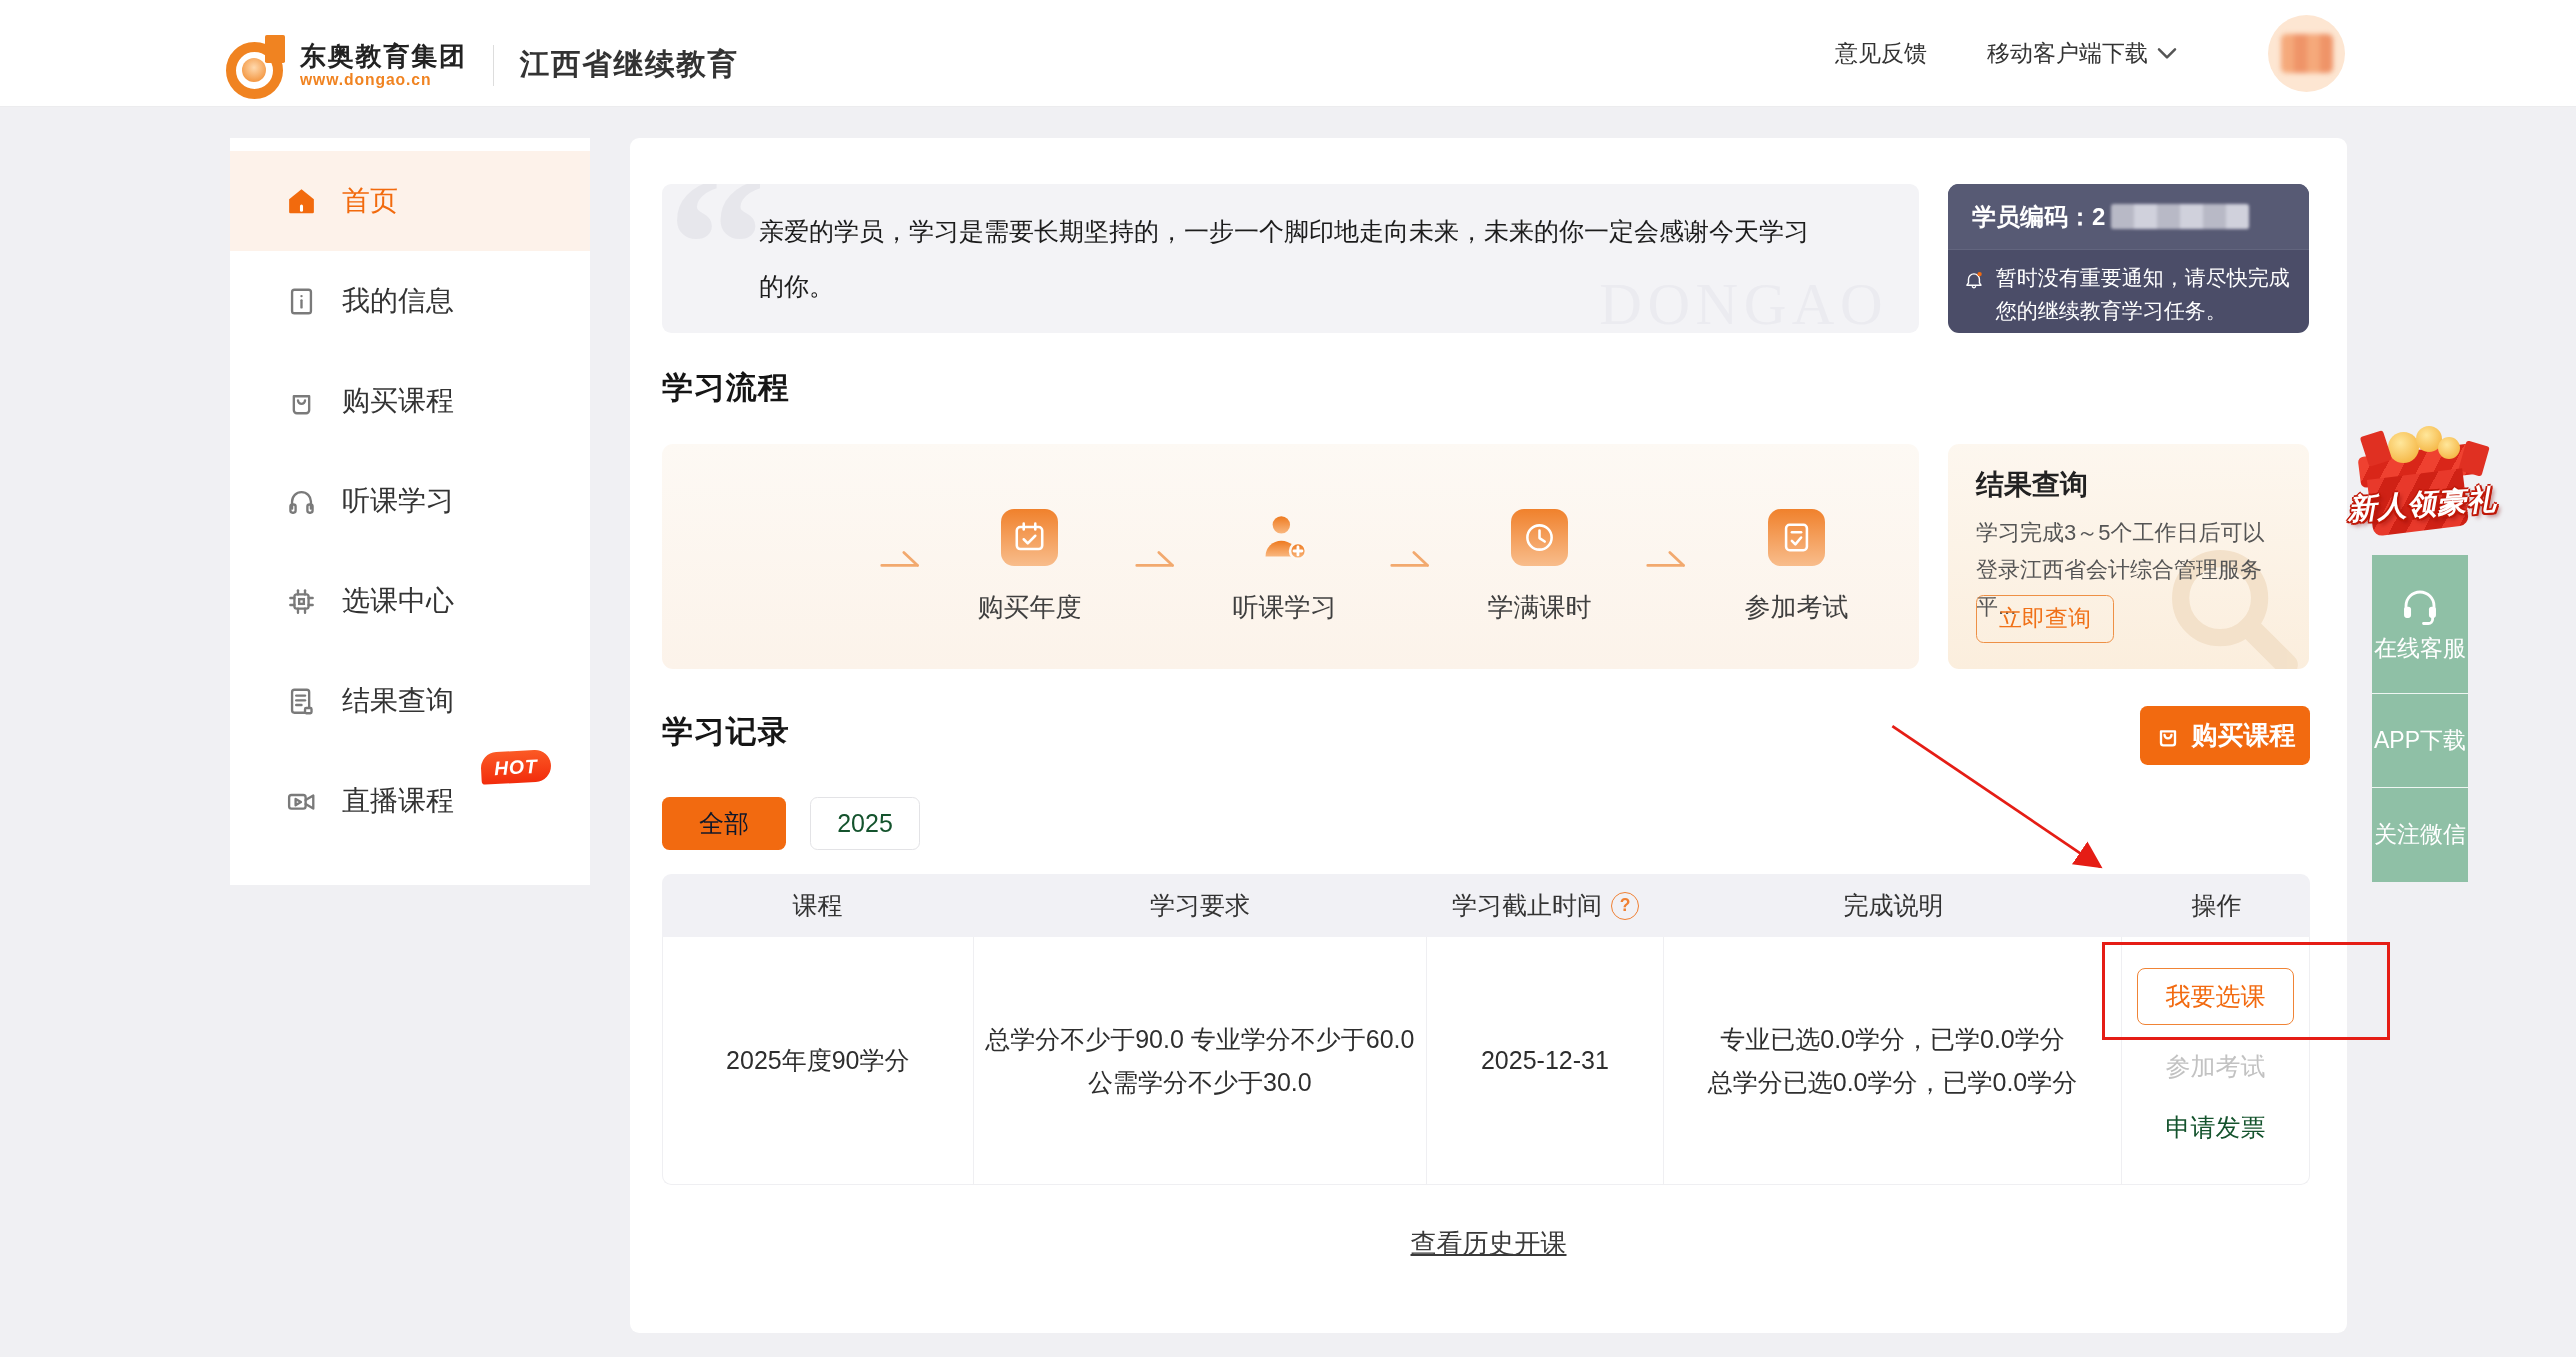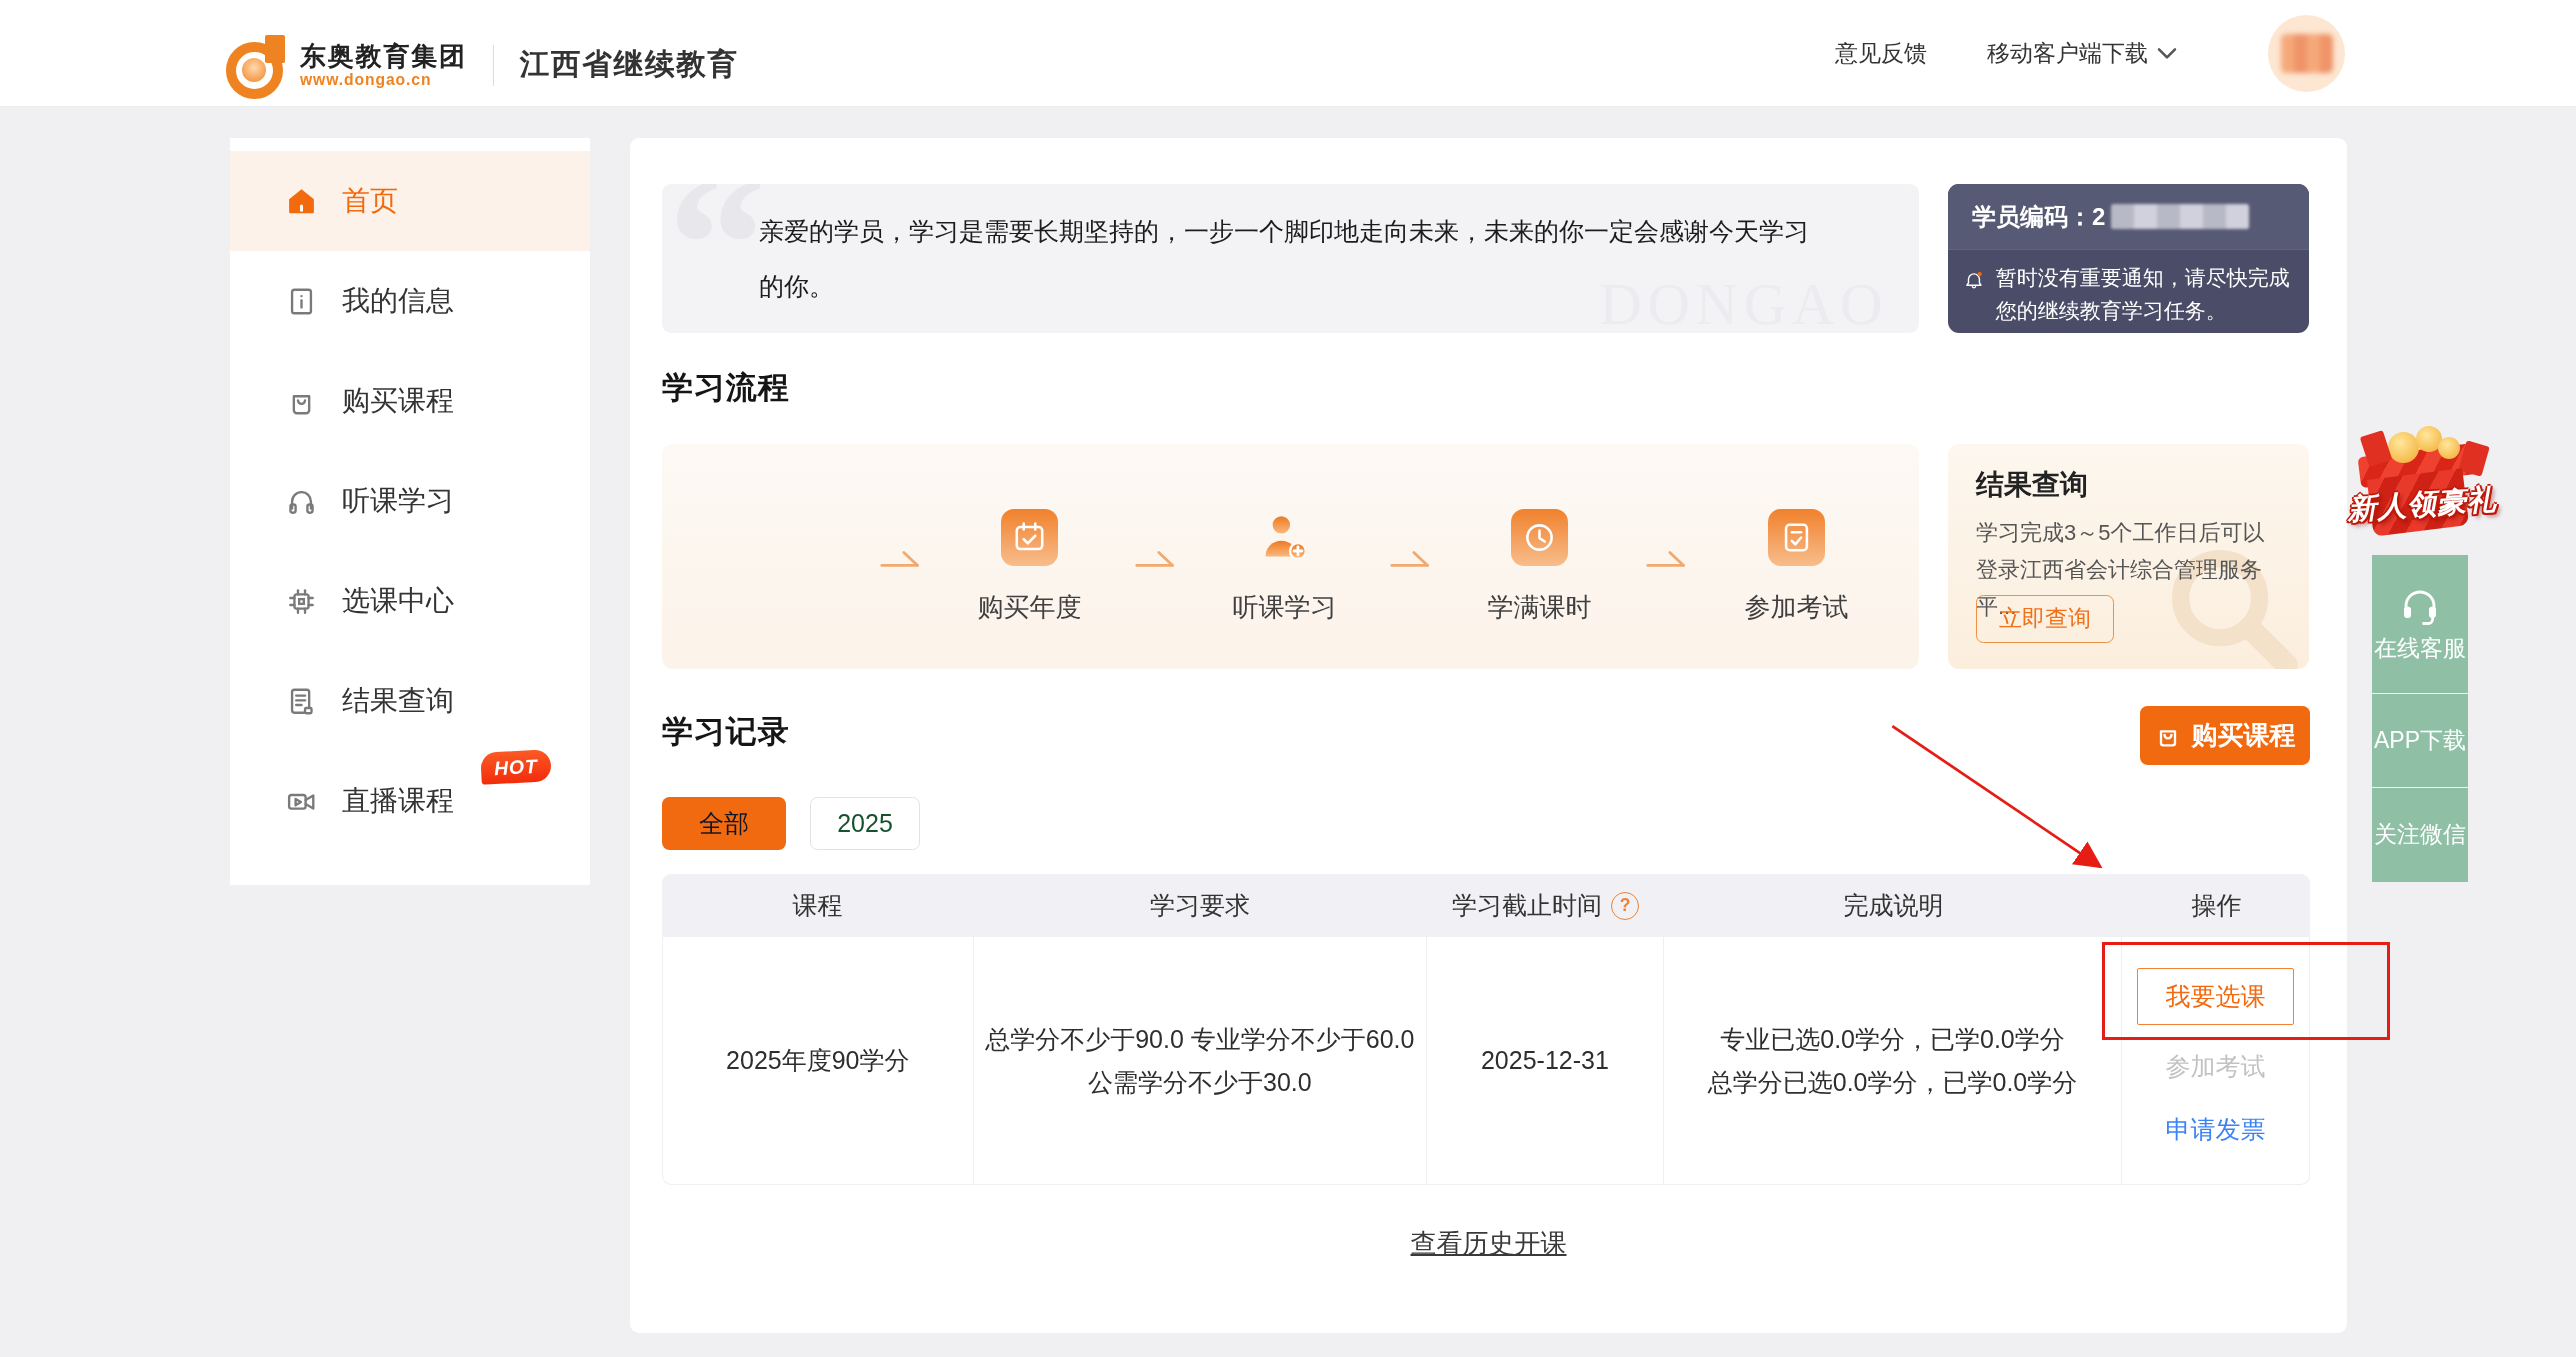--- a/index.html
+++ b/index.html
@@ -70,23 +70,23 @@
 
   .table{position:absolute;left:32px;top:736px;width:1648px;}
   .thead{display:flex;height:63px;background:#f1f1f5;border-radius:9.2px 9.2px 0 0;align-items:center;}
   .th{font-size:25px;color:#333;text-align:center;display:flex;align-items:center;justify-content:center;}
   .c1{width:311px;}.c2{width:454px;}.c3{width:237px;}.c4{width:459px;}.c5{width:187px;}
   .trow{display:flex;background:#fff;border:0.9px solid #efeff2;border-top:none;border-radius:0 0 9.2px 9.2px;box-sizing:border-box;}
   .td{min-height:247px;display:flex;flex-direction:column;justify-content:center;align-items:center;border-right:0.9px solid #efeff2;font-size:25px;color:#2e2e2e;line-height:43px;box-sizing:border-box;padding:14.8px 7.4px;}
   .td:last-child{border-right:none;}
   .td-actions{justify-content:flex-start;padding-top:31px;gap:20px;}
   .q-icon{width:26px;height:26px;border:1.8px solid #f08032;border-radius:50%;color:#f08032;font-size:17.5px;font-weight:bold;display:inline-flex;align-items:center;justify-content:center;margin-left:9.2px;}
-  .select-course-btn{width:157px;height:57px;border:1.8px solid #f08436;border-radius:2px;background:#fff;color:#f26a10;font-size:25px;cursor:pointer;font-family:inherit;}
+  .select-course-btn{width:157px;height:57px;border:1.8px solid #f08436;border-radius:8px;background:#fff;color:#f26a10;font-size:25px;cursor:pointer;font-family:inherit;}
   .action-disabled{color:#c2c2c2;cursor:default;font-size:25px;}
-  .action-plain{color:#3b82f6;cursor:pointer;font-size:25px;}
+  .action-plain{color:#14532d;cursor:pointer;font-size:25px;font-family:Liberation Mono, monospace;}
   .history-link{position:absolute;left:0;top:1088px;width:1717px;text-align:center;font-size:26px;color:#3a3a3a;text-decoration:underline;font-weight:500;cursor:pointer;}
 
   
   .gift{position:absolute;left:2346px;top:426px;width:152px;height:122px;cursor:pointer;z-index:3;}
   .gift-lid{position:absolute;left:13px;top:24px;width:118px;height:31px;background:repeating-linear-gradient(125deg,#ef4130 0 14.8px,#d92619 14.8px 29.5px);border-radius:5.5px;transform:rotate(-7deg);}
   .gift-body{position:absolute;left:24px;top:48px;width:96px;height:57px;background:repeating-linear-gradient(125deg,#e8392b 0 14.8px,#cf2115 14.8px 29.5px);border-radius:0 0 9.2px 9.2px;transform:rotate(-7deg);}
   .coin{position:absolute;border-radius:50%;background:radial-gradient(circle at 40% 35%,#ffe79b,#f2a92d);}
   .coin1{left:42px;top:5.5px;width:31px;height:31px;}
   .coin2{left:70px;top:0;width:26px;height:26px;}
   .coin3{left:92px;top:11px;width:22px;height:22px;}

